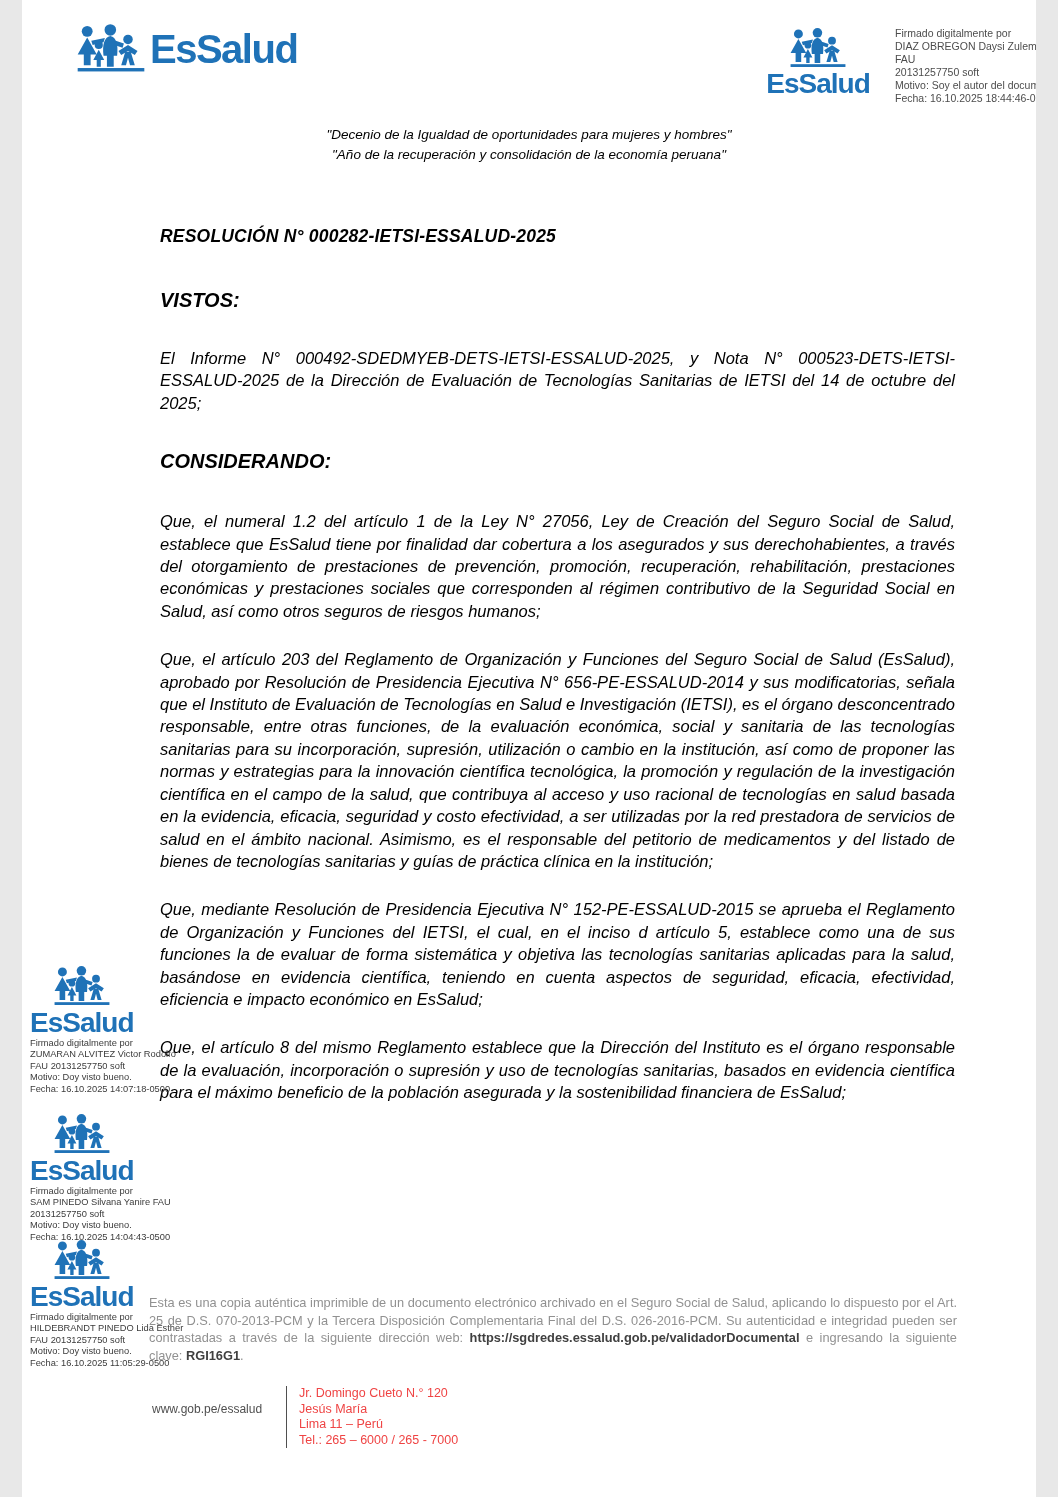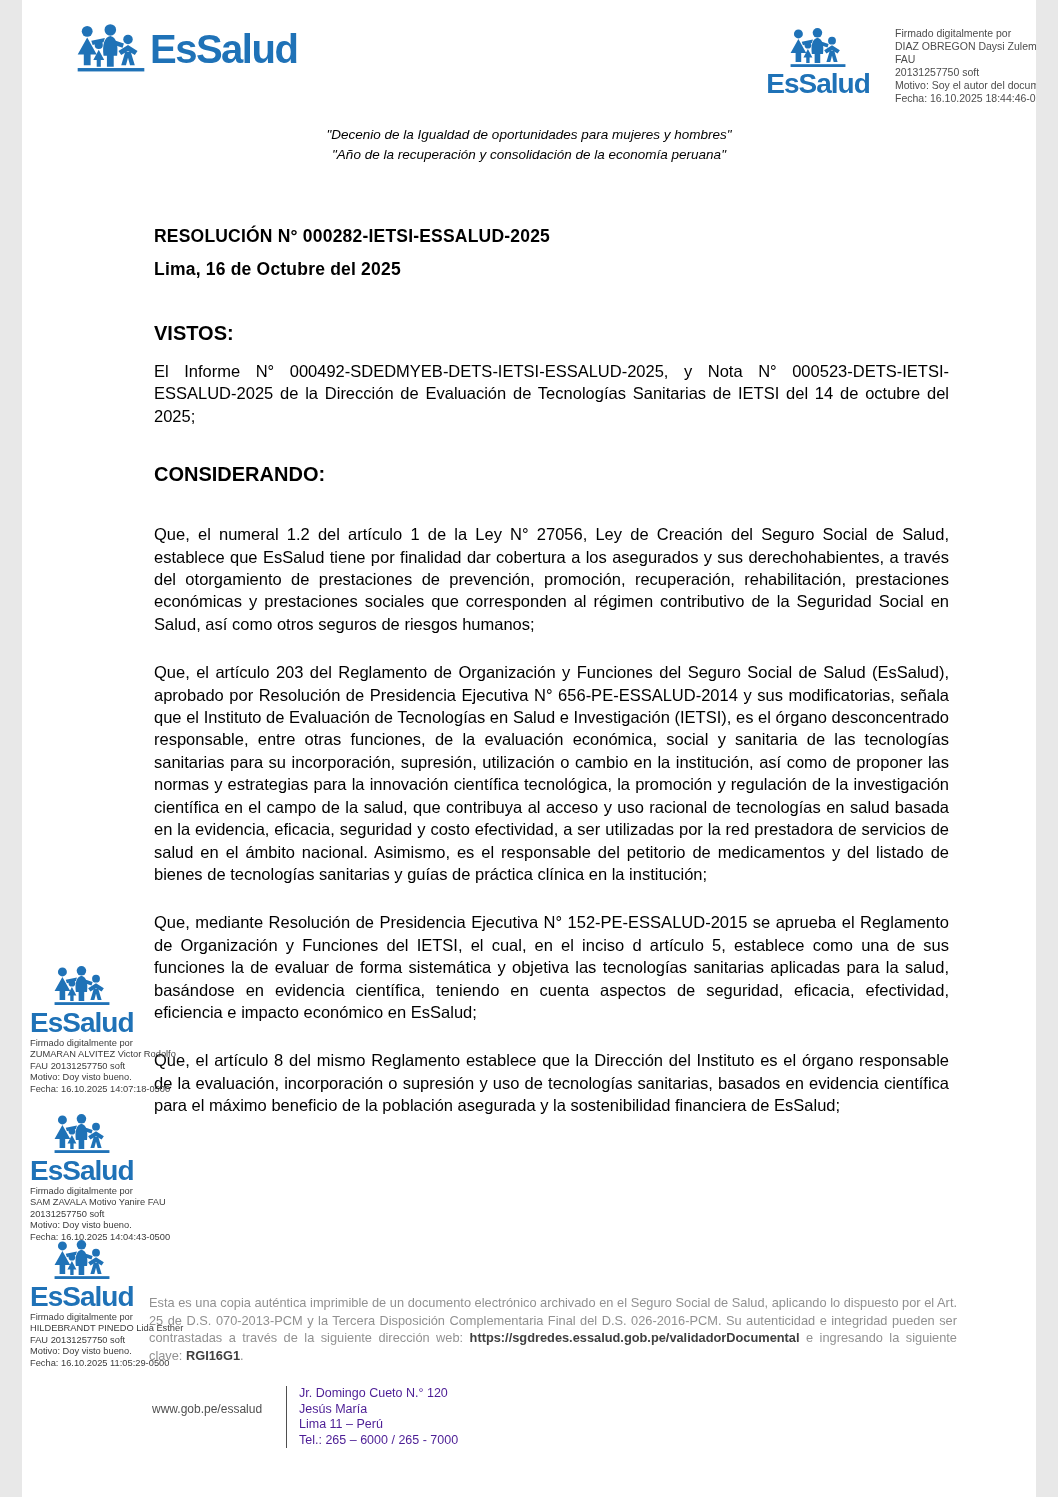--- a/index.html
+++ b/index.html
@@ -17,46 +17,46 @@
   .logo-right { position:absolute; left:744px; top:28px; width:104px; text-align:center; }
   .logo-right .fam-icon { width:56px; height:41px; display:block; margin:0 auto; }
   .logo-right .word { font-size:28px; font-weight:bold; letter-spacing:-1px; line-height:29px; }
   
   .sig-top { position:absolute; left:873px; top:27px; width:170px;
     font-size:10.5px; line-height:13px; color:#4d4d4d; }
   
   .quotes { position:absolute; left:0; right:0; top:125px; text-align:center;
     font-style:italic; font-size:13.5px; line-height:20px; color:#000; }
   
-  .doc { position:absolute; left:132px; top:220px; width:795px; }
+  .doc { position:absolute; left:138px; top:220px; width:795px;font-style:italic; }
   .title-line { font-weight:bold; font-size:17.5px; line-height:33px; letter-spacing:.2px; }
   .section-h { font-weight:bold; font-size:20px; line-height:22px; }
   .h-vistos { margin-top:36px; }
   .h-considerando { margin-top:36px; }
-  .doc p { font-size:16.5px; line-height:22.4px; text-align:justify; margin-top:16px; }
+  .doc p { font-size:16.5px; line-height:22.4px; text-align:justify; margin-top:36px; }
   .doc p.first-considerando { margin-top:38px; }
   .doc p.gap { margin-top:26px; }
   
   .stamp { position:absolute; left:8px; width:130px; }
   .stamp .fam-icon { width:56px; height:41px; display:block; margin-left:24px; }
   .stamp .word { font-size:28px; font-weight:bold; letter-spacing:-1px; line-height:31px; }
   .stamp .tiny { font-size:9.3px; line-height:11.4px; color:#3b3b3b; white-space:nowrap; }
   .stamp-1 { top:966px; }
   .stamp-2 { top:1114px; }
   .stamp-3 { top:1240px; }
   
   .legal { position:absolute; left:127px; top:1294px; width:808px;
     font-size:12.8px; line-height:17.6px; color:#919191; text-align:justify; }
   .legal b { color:#404040; }
   
   .bottom-footer { position:absolute; left:130px; top:1386px; display:flex; align-items:stretch; }
   .bottom-footer .site { width:124px; display:flex; align-items:flex-start; padding-top:16px;
     font-size:12px; color:#4f4f4f; }
   .bottom-footer .addr { border-left:1.5px solid #4f4f4f; margin-left:10px; padding-left:12px;
-    font-size:12.5px; line-height:15.6px; color:#4c1d95; }
+    font-size:12.5px; line-height:15.6px; color:#ef4444; }
   .hidden-defs { position:absolute; width:0; height:0; overflow:hidden; }
 </style>
 </head>
 <body>
 
 <svg class="hidden-defs" aria-hidden="true">
   <symbol id="fam-symbol" viewBox="0 0 100 72">
     <rect x="1" y="64" width="98" height="5"></rect>
 
     <circle cx="15" cy="10" r="8"></circle>
@@ -101,21 +101,20 @@
     <div>Fecha: 16.10.2025 18:44:46-0500</div>
   </div>
 
   <div class="quotes">
     <div>"Decenio de la Igualdad de oportunidades para mujeres y hombres"</div>
     <div>"Año de la recuperación y consolidación de la economía peruana"</div>
   </div>
 
   <main class="doc">
     <div class="title-line">RESOLUCIÓN N° 000282-IETSI-ESSALUD-2025</div>
-    <div class="title-line">Lima, 16 de Octubre del 2025</div>
 
     <div class="section-h h-vistos">VISTOS:</div>
     <p>El Informe N° 000492-SDEDMYEB-DETS-IETSI-ESSALUD-2025, y Nota N° 000523-DETS-IETSI-ESSALUD-2025 de la Dirección de Evaluación de Tecnologías Sanitarias de IETSI del 14 de octubre del 2025;</p>
 
     <div class="section-h h-considerando">CONSIDERANDO:</div>
     <p class="first-considerando">Que, el numeral 1.2 del artículo 1 de la Ley N° 27056, Ley de Creación del Seguro Social de Salud, establece que EsSalud tiene por finalidad dar cobertura a los asegurados y sus derechohabientes, a través del otorgamiento de prestaciones de prevención, promoción, recuperación, rehabilitación, prestaciones económicas y prestaciones sociales que corresponden al régimen contributivo de la Seguridad Social en Salud, así como otros seguros de riesgos humanos;</p>
     <p class="gap">Que, el artículo 203 del Reglamento de Organización y Funciones del Seguro Social de Salud (EsSalud), aprobado por Resolución de Presidencia Ejecutiva N° 656-PE-ESSALUD-2014 y sus modificatorias, señala que el Instituto de Evaluación de Tecnologías en Salud e Investigación (IETSI), es el órgano desconcentrado responsable, entre otras funciones, de la evaluación económica, social y sanitaria de las tecnologías sanitarias para su incorporación, supresión, utilización o cambio en la institución, así como de proponer las normas y estrategias para la innovación científica tecnológica, la promoción y regulación de la investigación científica en el campo de la salud, que contribuya al acceso y uso racional de tecnologías en salud basada en la evidencia, eficacia, seguridad y costo efectividad, a ser utilizadas por la red prestadora de servicios de salud en el ámbito nacional. Asimismo, es el responsable del petitorio de medicamentos y del listado de bienes de tecnologías sanitarias y guías de práctica clínica en la institución;</p>
     <p class="gap">Que, mediante Resolución de Presidencia Ejecutiva N° 152-PE-ESSALUD-2015 se aprueba el Reglamento de Organización y Funciones del IETSI, el cual, en el inciso d artículo 5, establece como una de sus funciones la de evaluar de forma sistemática y objetiva las tecnologías sanitarias aplicadas para la salud, basándose en evidencia científica, teniendo en cuenta aspectos de seguridad, eficacia, efectividad, eficiencia e impacto económico en EsSalud;</p>
     <p class="gap">Que, el artículo 8 del mismo Reglamento establece que la Dirección del Instituto es el órgano responsable de la evaluación, incorporación o supresión y uso de tecnologías sanitarias, basados en evidencia científica para el máximo beneficio de la población asegurada y la sostenibilidad financiera de EsSalud;</p>
   </main>
@@ -134,21 +133,21 @@
     </div>
   </div>
 
   <div class="stamp stamp-2">
     <svg class="fam-icon brand-blue">
         <use href="#fam-symbol" xlink:href="#fam-symbol"></use>
       </svg>
     <div class="word brand-blue">EsSalud</div>
     <div class="tiny">
       <div>Firmado digitalmente por</div>
-      <div>SAM ZAVALA Motivo Yanire FAU</div>
+      <div>SAM PINEDO Silvana Yanire FAU</div>
       <div>20131257750 soft</div>
       <div>Motivo: Doy visto bueno.</div>
       <div>Fecha: 16.10.2025 14:04:43-0500</div>
     </div>
   </div>
 
   <div class="stamp stamp-3">
     <svg class="fam-icon brand-blue">
         <use href="#fam-symbol" xlink:href="#fam-symbol"></use>
       </svg>

